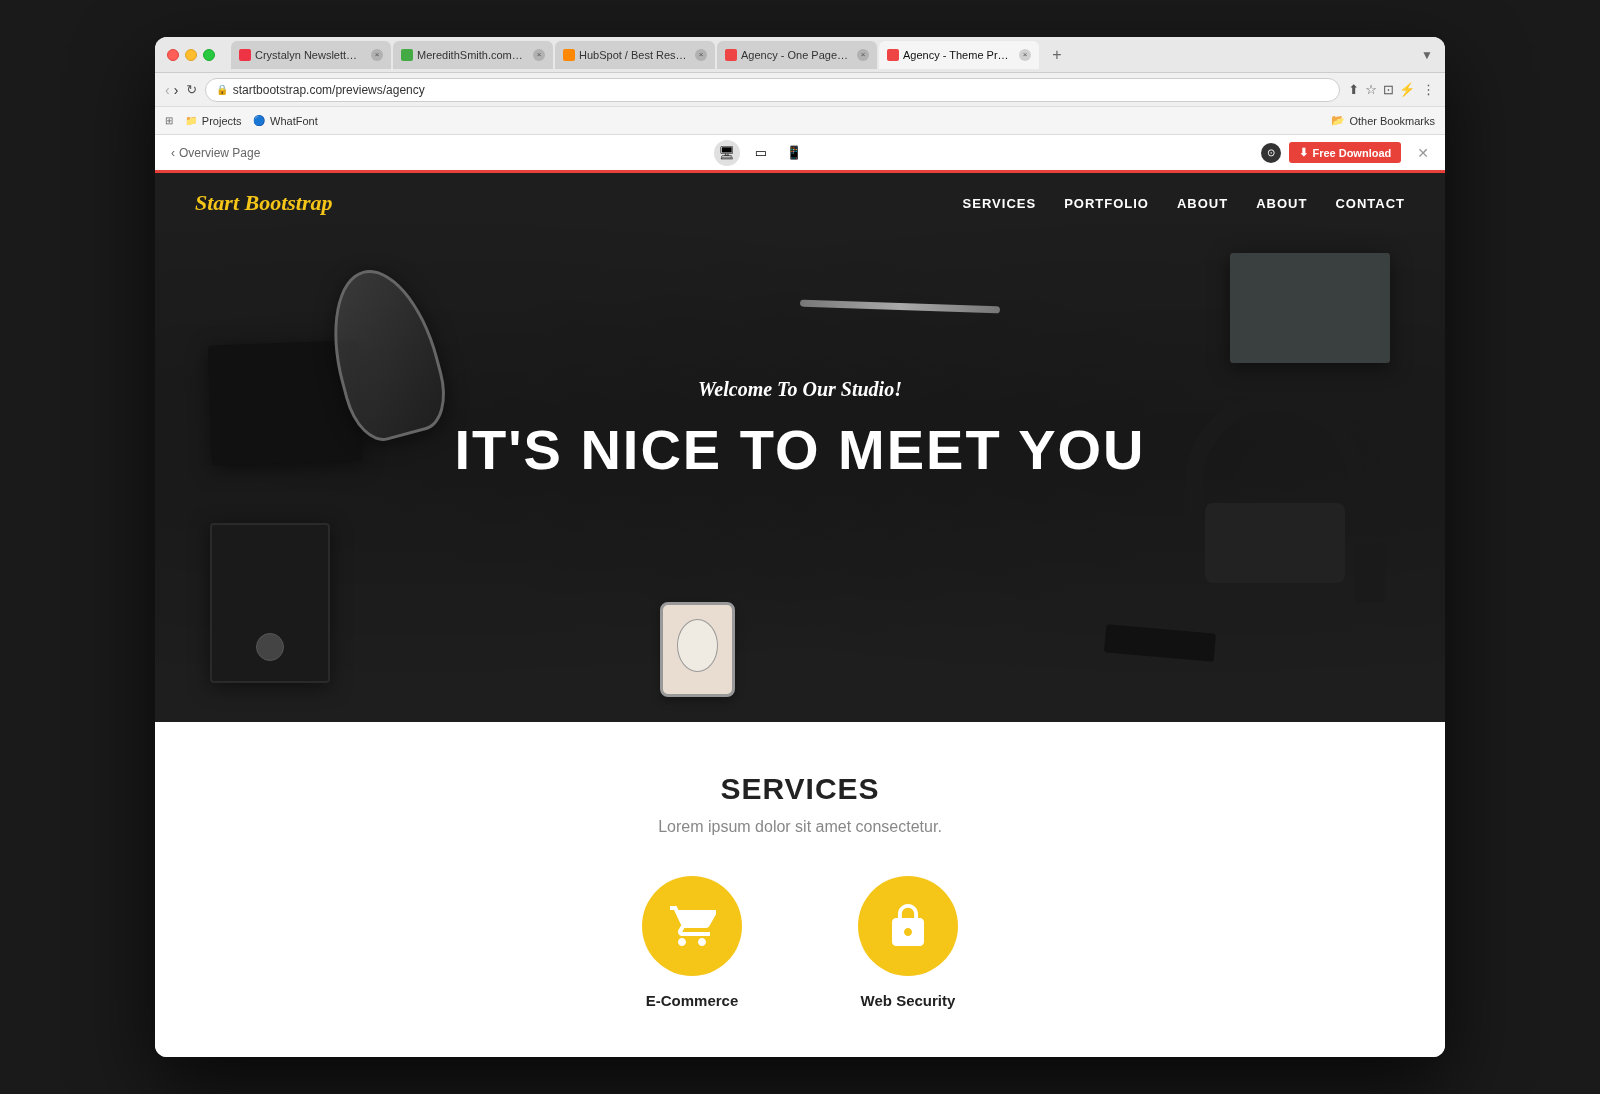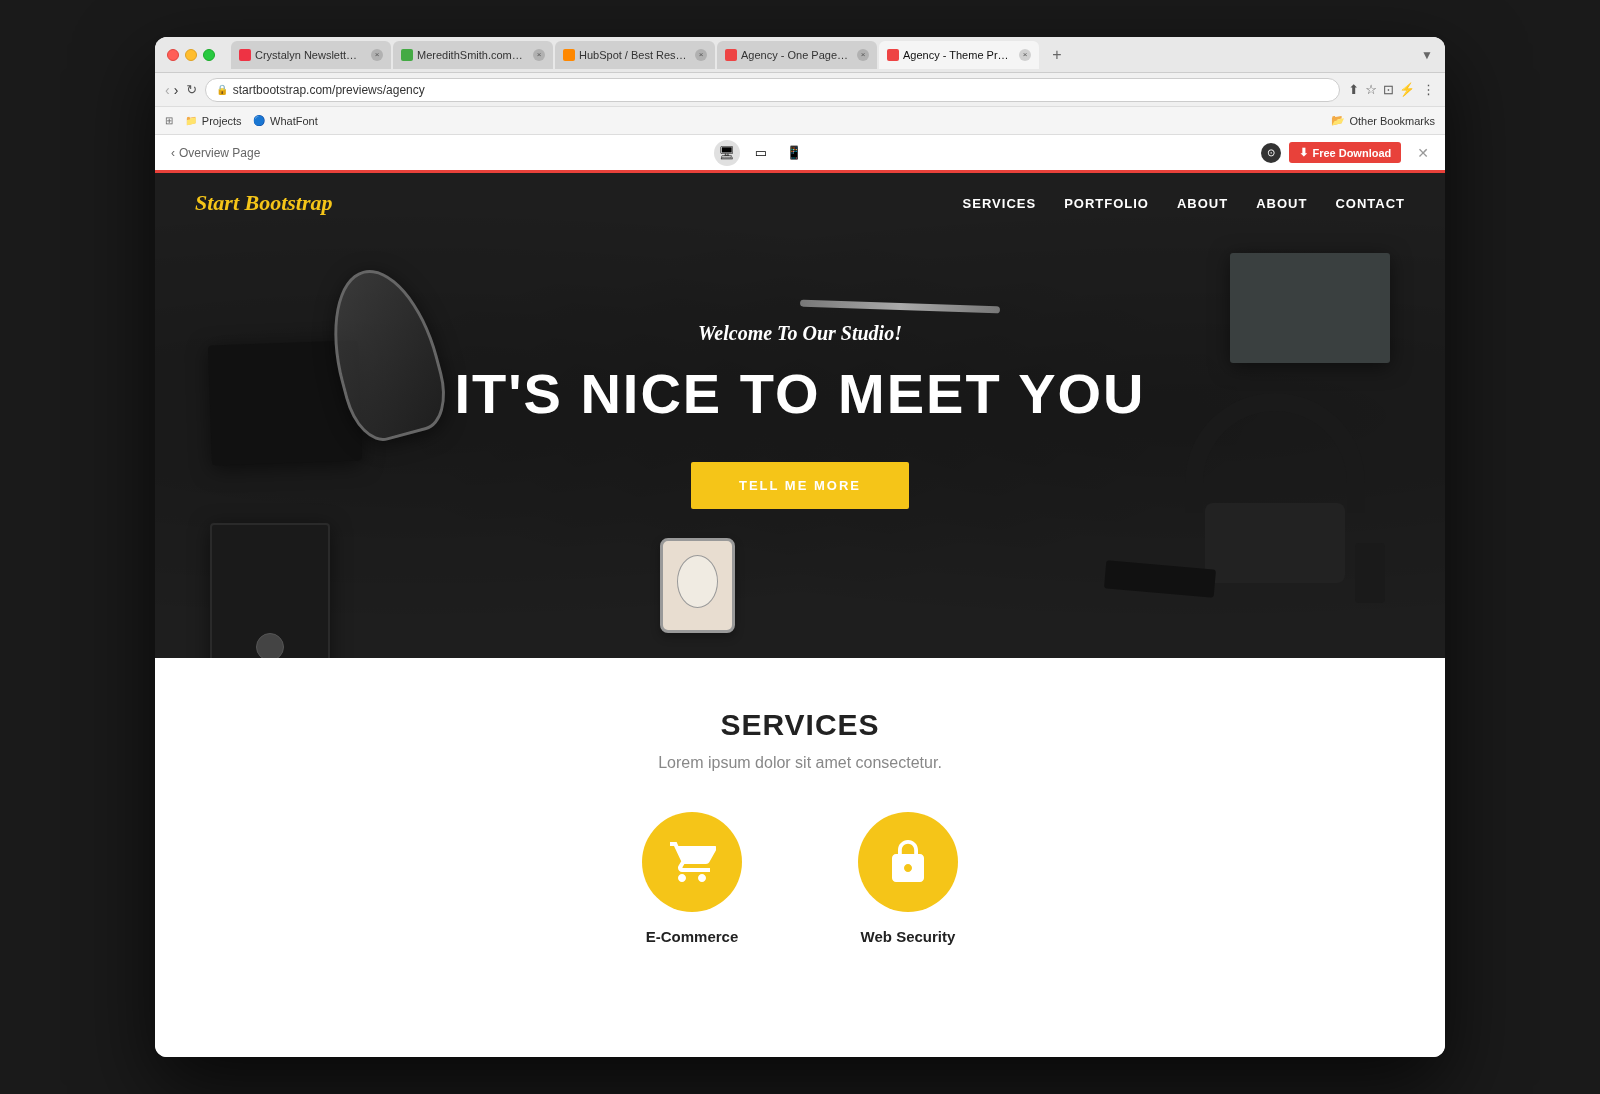--- a/index.html
+++ b/index.html
@@ -296,21 +296,21 @@
       color: #fff;
       text-decoration: none;
       font-size: 13px;
       font-weight: 600;
       letter-spacing: 1px;
     }
 
     
     .hero-section {
       position: relative;
-      height: 485px;
+      height: 549px;
       background: #701a75;
       display: flex;
       align-items: center;
       justify-content: center;
       flex-shrink: 0;
       overflow: hidden;
     }
 
     .hero-bg {
       position: absolute;
@@ -549,21 +549,20 @@
           <a class="site-nav-link">PORTFOLIO</a>
           <a class="site-nav-link">ABOUT</a>
           <a class="site-nav-link">ABOUT</a>
           <a class="site-nav-link">CONTACT</a>
         </div>
       </nav>
 
       <div class="hero-text">
         <p class="hero-subtitle">Welcome To Our Studio!</p>
         <h1 class="hero-title">IT'S NICE TO MEET YOU</h1>
-        <button class="tell-me-btn">TELL ME MORE</button>
       </div>
     </div>
 
     <div class="services-section">
       <h2 class="services-title">SERVICES</h2>
       <p class="services-subtitle">Lorem ipsum dolor sit amet consectetur.</p>
       <div class="services-grid">
 
         <div class="service-item">
           <div class="service-icon-circle">

